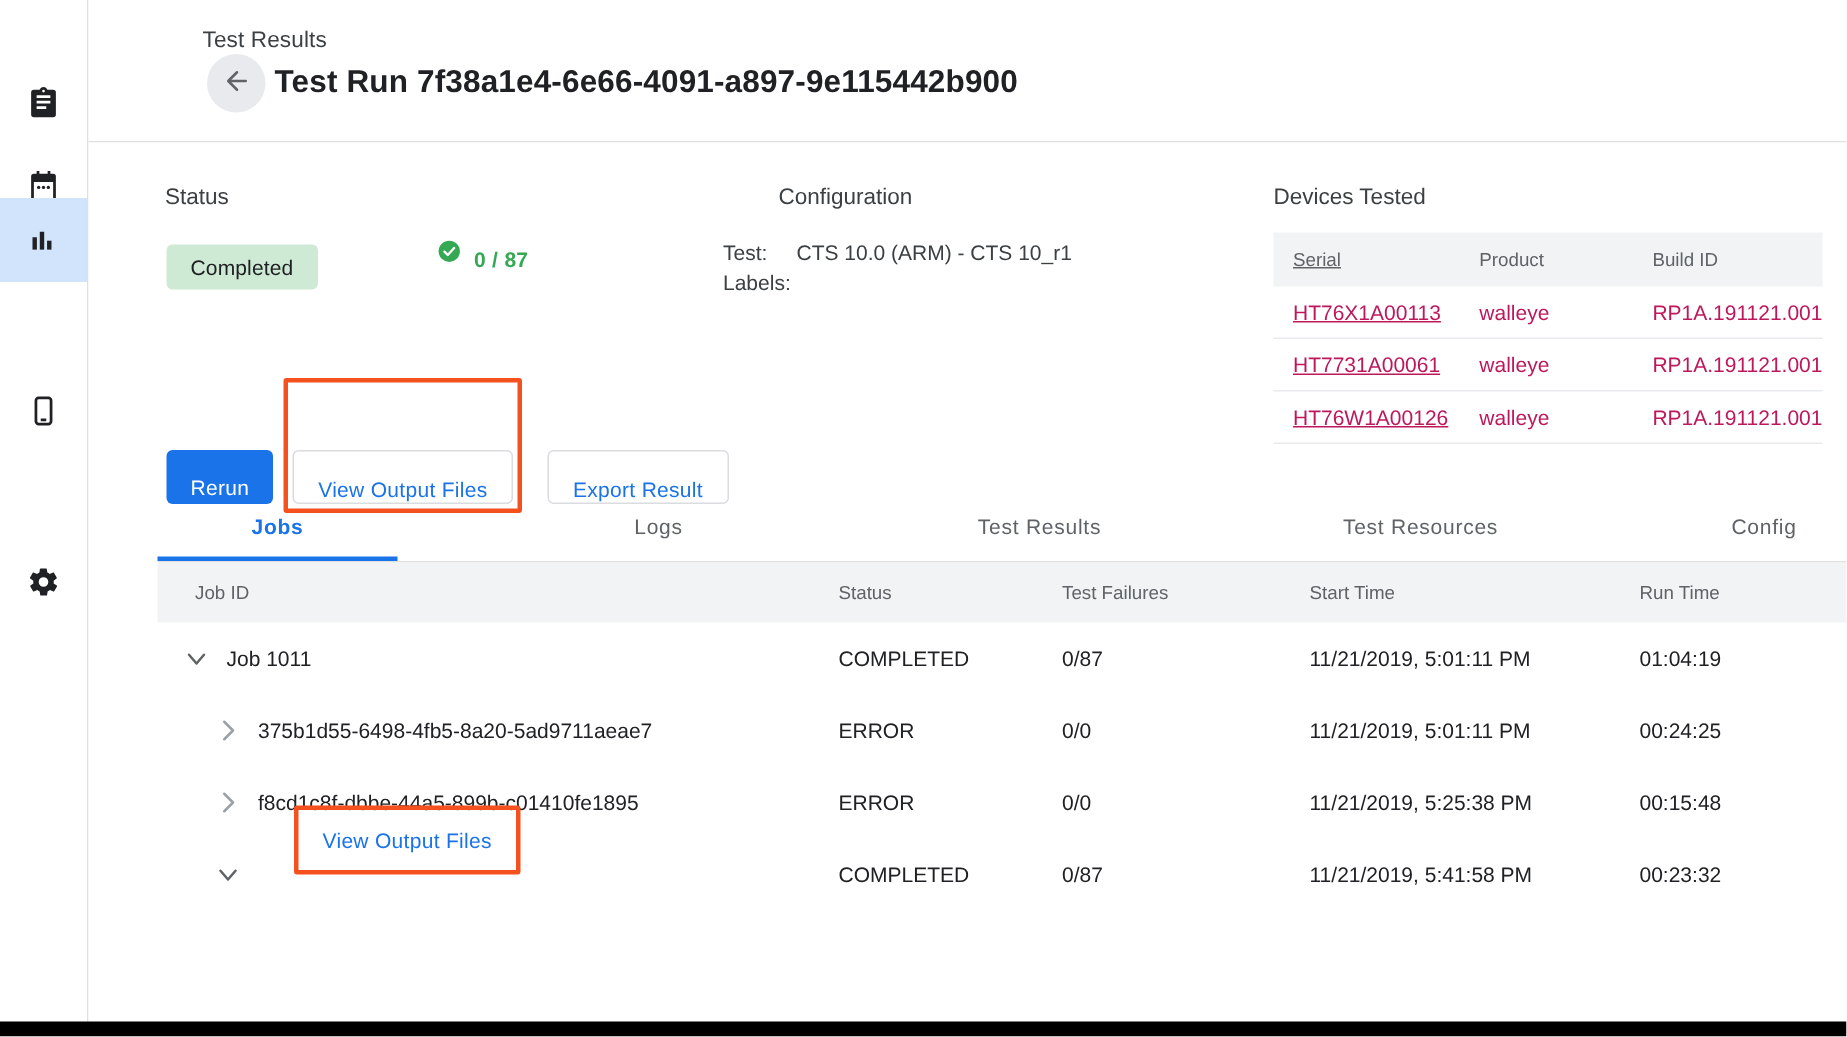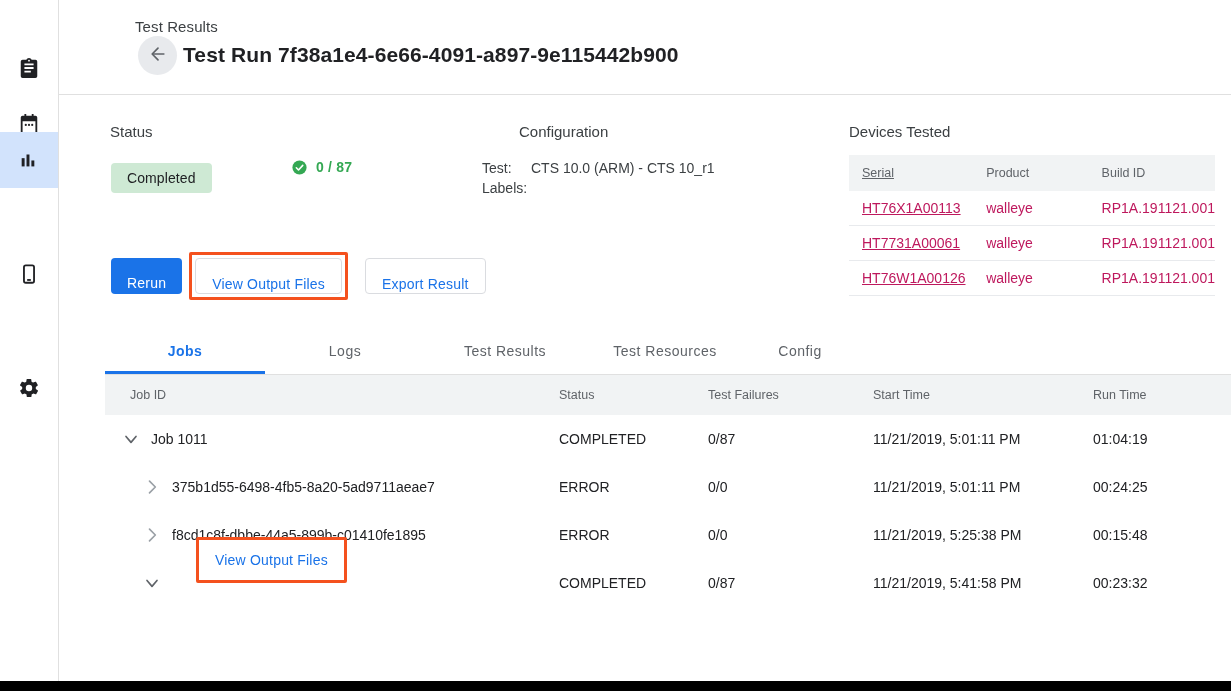--- a/index.html
+++ b/index.html
@@ -54,21 +54,21 @@
   #config-label { left:420px; top:28px;margin-left:40px; }
   #devices-label { left:790px; top:28px; }
 
   .badge {
     position:absolute; left:52px; top:68px;
     background:#cee9d4; color:#202124;
     padding:7px 16px; border-radius:4px; font-size:14px; letter-spacing:.1px;
   }
   .pass-wrap {
     position:absolute; left:232px; top:64px;
-    display:flex; align-items:flex-start; gap:8px;
+    display:flex; align-items:flex-end; gap:8px;
   }
   .pass-count { color:#34a853; font-size:14px; font-weight:bold; letter-spacing:.2px; }
 
   .cfg-row { position:absolute; font-size:14px; color:#3c4043; }
   #cfg-test-k { left:423px; top:65px; }
   #cfg-test-v { left:472px; top:65px; white-space:nowrap; }
   #cfg-labels-k { left:423px; top:85px; }
   #cfg-labels-v { left:472px; top:85px; }
 
   
@@ -86,34 +86,34 @@
   }
   .devices th:nth-child(1), .devices td:nth-child(1) { width:138px; padding-left:13px;text-decoration:underline; }
   .devices th:nth-child(2), .devices td:nth-child(2) { width:118px; }
   .devices th:nth-child(3), .devices td:nth-child(3) { width:110px; }
 
   
   .actions { position:absolute; left:52px; top:157px; display:flex; align-items:center; }
   .btn {
     font-family:"Liberation Sans", sans-serif;
     font-size:14px; letter-spacing:.2px; cursor:pointer;
-    border-radius:4px; height:36px; padding:17px 16px;
+    border-radius:4px; height:36px; padding:17px 16px;margin-top:42px;
   }
   .btn-primary { background:#1a73e8; color:#fff; border:none; }
   .btn-outline { background:#fff; color:#1a73e8; border:1px solid #dadce0; }
   .hl-box {
     border:3px solid #f4511e; padding:3px; border-radius:2px;
     display:inline-flex; margin-left:7px;justify-content:flex-end;
   }
   .sp { width:17px; }
 
   
   .tabs {
     position:absolute; left:46px; top:232px; right:0; height:48px;
-    border-bottom:1px solid #e0e0e0; display:flex; align-items:flex-start;
+    border-bottom:1px solid #e0e0e0; display:flex; align-items:flex-start;justify-content:space-between;
   }
   .tab {
     height:47px; display:flex; align-items:center; justify-content:center;
     font-size:14px; color:#5f6368; letter-spacing:.5px; cursor:pointer;
     padding:0 16px; position:relative;
   }
   .tab.active { color:#1a73e8; font-weight:bold; }
   .tab.active::after {
     content:""; position:absolute; left:0; right:0; bottom:0; height:3px;
     background:#1a73e8;

